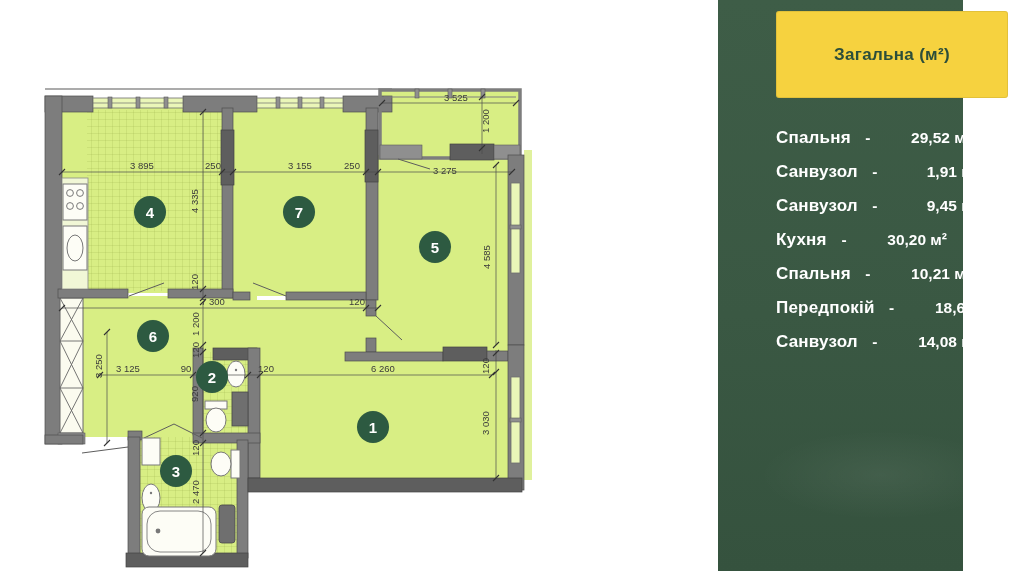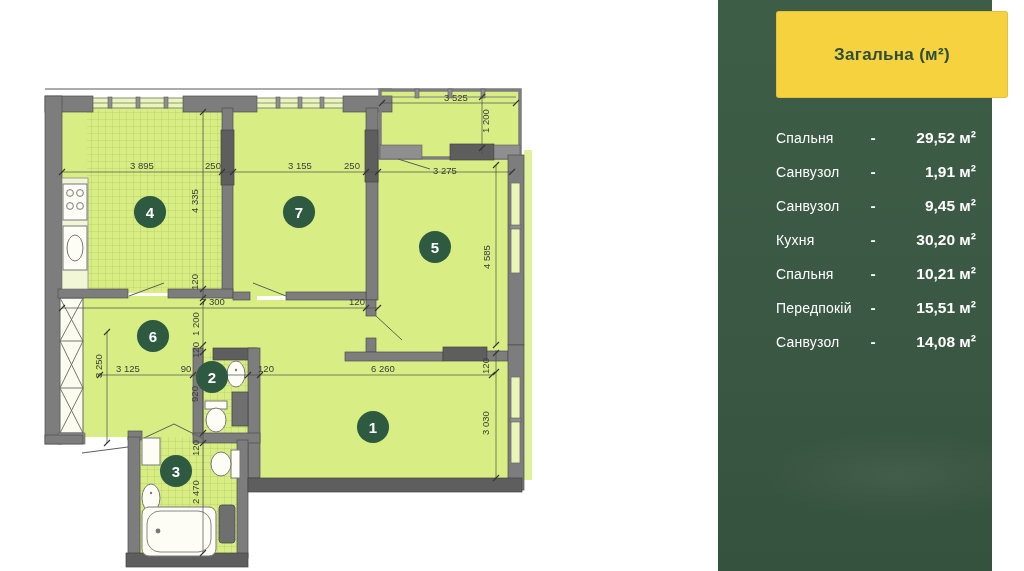--- a/index.html
+++ b/index.html
@@ -9,32 +9,32 @@
     --wall-gray:#7d7d7d; --wall-dark:#5e5e5e; --wall-light:#9a9a9a;
     --badge-green:#2d5a41; --dim-text:#3b3b3b; --list-text:#ffffff;
   }
   *{margin:0;padding:0;box-sizing:border-box;}
   html,body{width:1024px;height:571px;overflow:hidden;background:#fff;
     font-family:"Liberation Sans","DejaVu Sans",sans-serif;}
   .stage{position:relative;width:1024px;height:571px;background:#ffffff;}
   .plan-area{position:absolute;left:0;top:0;width:718px;height:571px;}
   .plan-area svg{display:block;}
 
-  .sidebar{position:absolute;left:718px;top:0;width:274px;height:571px;
+  .sidebar{position:absolute;left:718px;top:0;width:245px;height:571px;
     background:linear-gradient(180deg,var(--sidebar-bg-top) 0%,#3a5843 55%,var(--sidebar-bg-bottom) 100%);}
   .sidebar::after{content:"";position:absolute;left:40px;right:0;top:430px;height:90px;
     background:radial-gradient(ellipse at 60% 50%,rgba(255,255,255,.06),rgba(255,255,255,0) 70%);}
   .total-box{position:absolute;left:58px;top:11px;width:232px;height:87px;
     background:var(--box-yellow);border-radius:3px;display:flex;flex-direction:column;
     align-items:center;justify-content:center;gap:4px;box-shadow:0 0 0 1px rgba(0,0,0,.08) inset;}
   .total-label{color:var(--box-text);font-size:17px;font-weight:bold;letter-spacing:.3px;}
   .total-value{color:var(--box-text);font-size:34px;font-weight:bold;letter-spacing:1px;}
   .rooms{position:absolute;left:58px;top:121px;right:16px;}
   .row{display:grid;grid-template-columns:1fr 34px 86px;align-items:center;height:34px;}
-  .rname{color:var(--list-text);font-size:14px;font-weight:normal;letter-spacing:.2px;}
+  .rname{color:var(--list-text);font-size:17px;font-weight:bold;letter-spacing:.2px;}
   .rdash{color:var(--list-text);font-size:15.5px;font-weight:bold;text-align:center;}
   .rval{color:var(--list-text);font-size:15.5px;font-weight:bold;text-align:right;white-space:nowrap;}
 
   
   .wall{fill:var(--wall-gray);stroke:#4d4d4d;stroke-width:.7;}
   .walld{fill:var(--wall-dark);stroke:#424242;stroke-width:.7;}
   .walll{fill:#8f8f8f;stroke:#5a5a5a;stroke-width:.6;}
   .glass{fill:var(--glass-fill);stroke:#6f6f6f;stroke-width:.8;}
   .fixt{fill:#fdfdf6;stroke:#787878;stroke-width:1;}
   .fixtd{fill:#6f6f6f;stroke:#4a4a4a;stroke-width:.8;}
@@ -288,21 +288,21 @@
         <span class="rval">30,20 м²</span>
       </div>
       <div class="row">
         <span class="rname">Спальня</span>
         <span class="rdash">-</span>
         <span class="rval">10,21 м²</span>
       </div>
       <div class="row">
         <span class="rname">Передпокій</span>
         <span class="rdash">-</span>
-        <span class="rval">15,51 м²</span>
+        <span class="rval">18,62 м²</span>
       </div>
       <div class="row">
         <span class="rname">Санвузол</span>
         <span class="rdash">-</span>
         <span class="rval">14,08 м²</span>
       </div>
     </div>
   </aside>
 </div>
 

